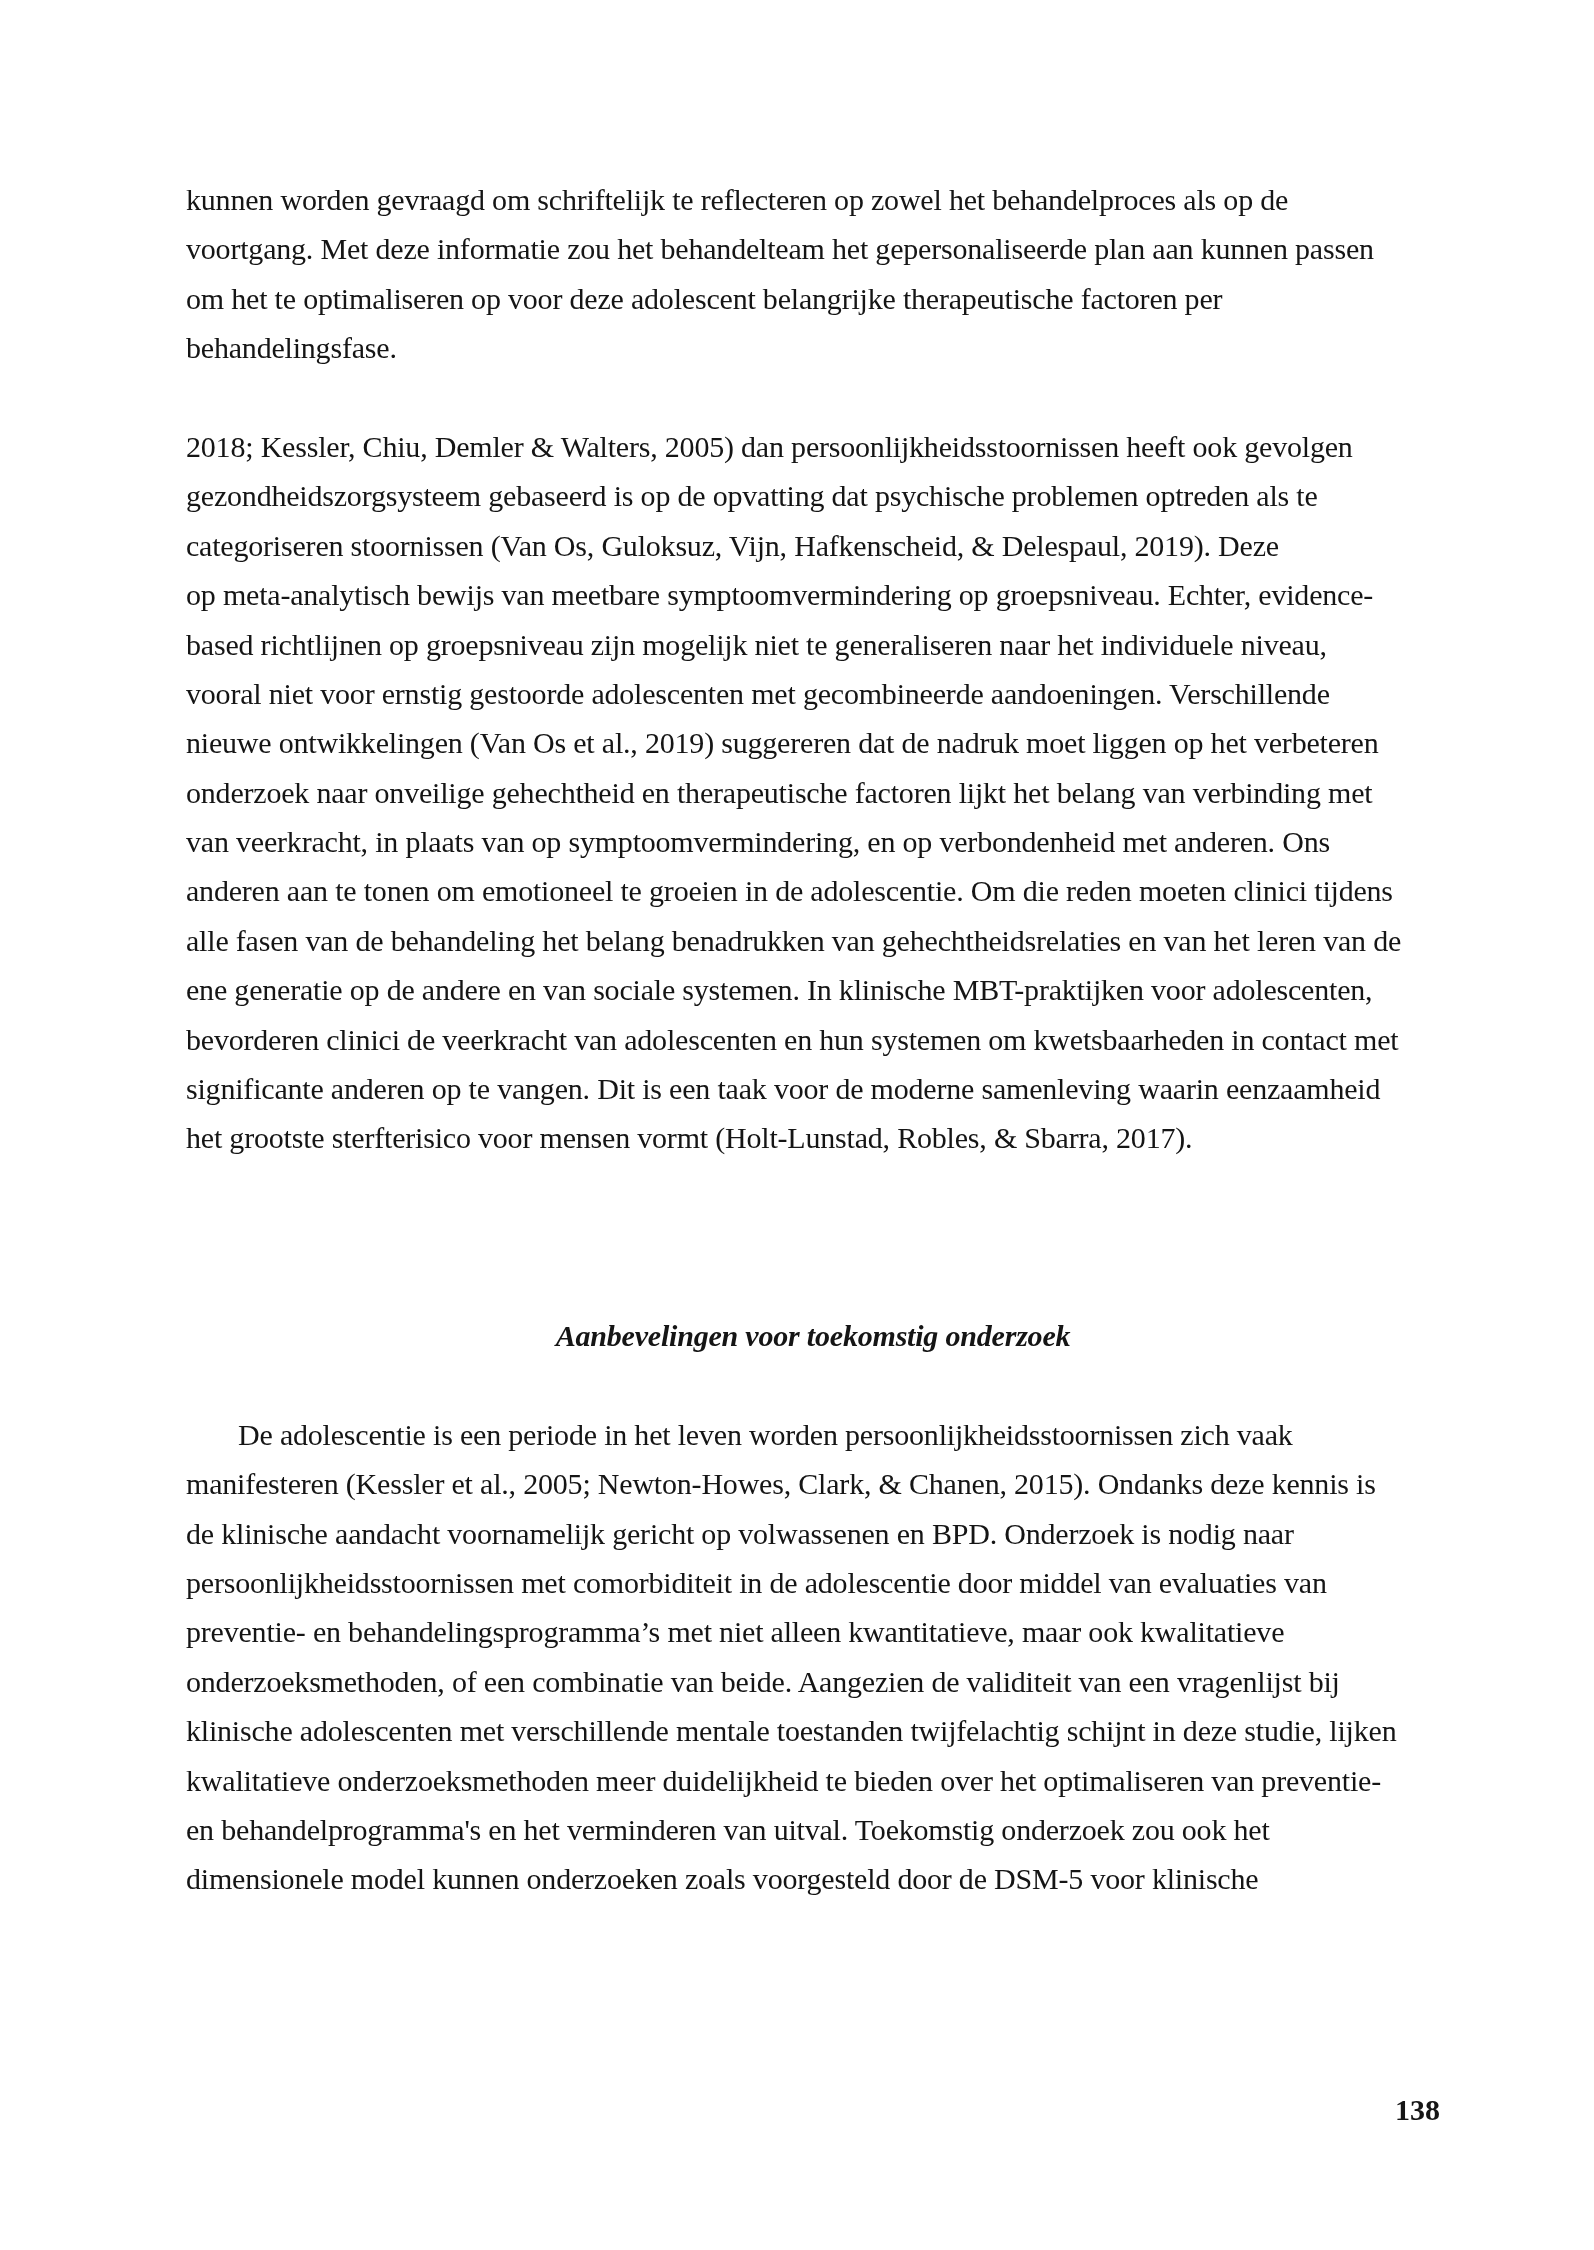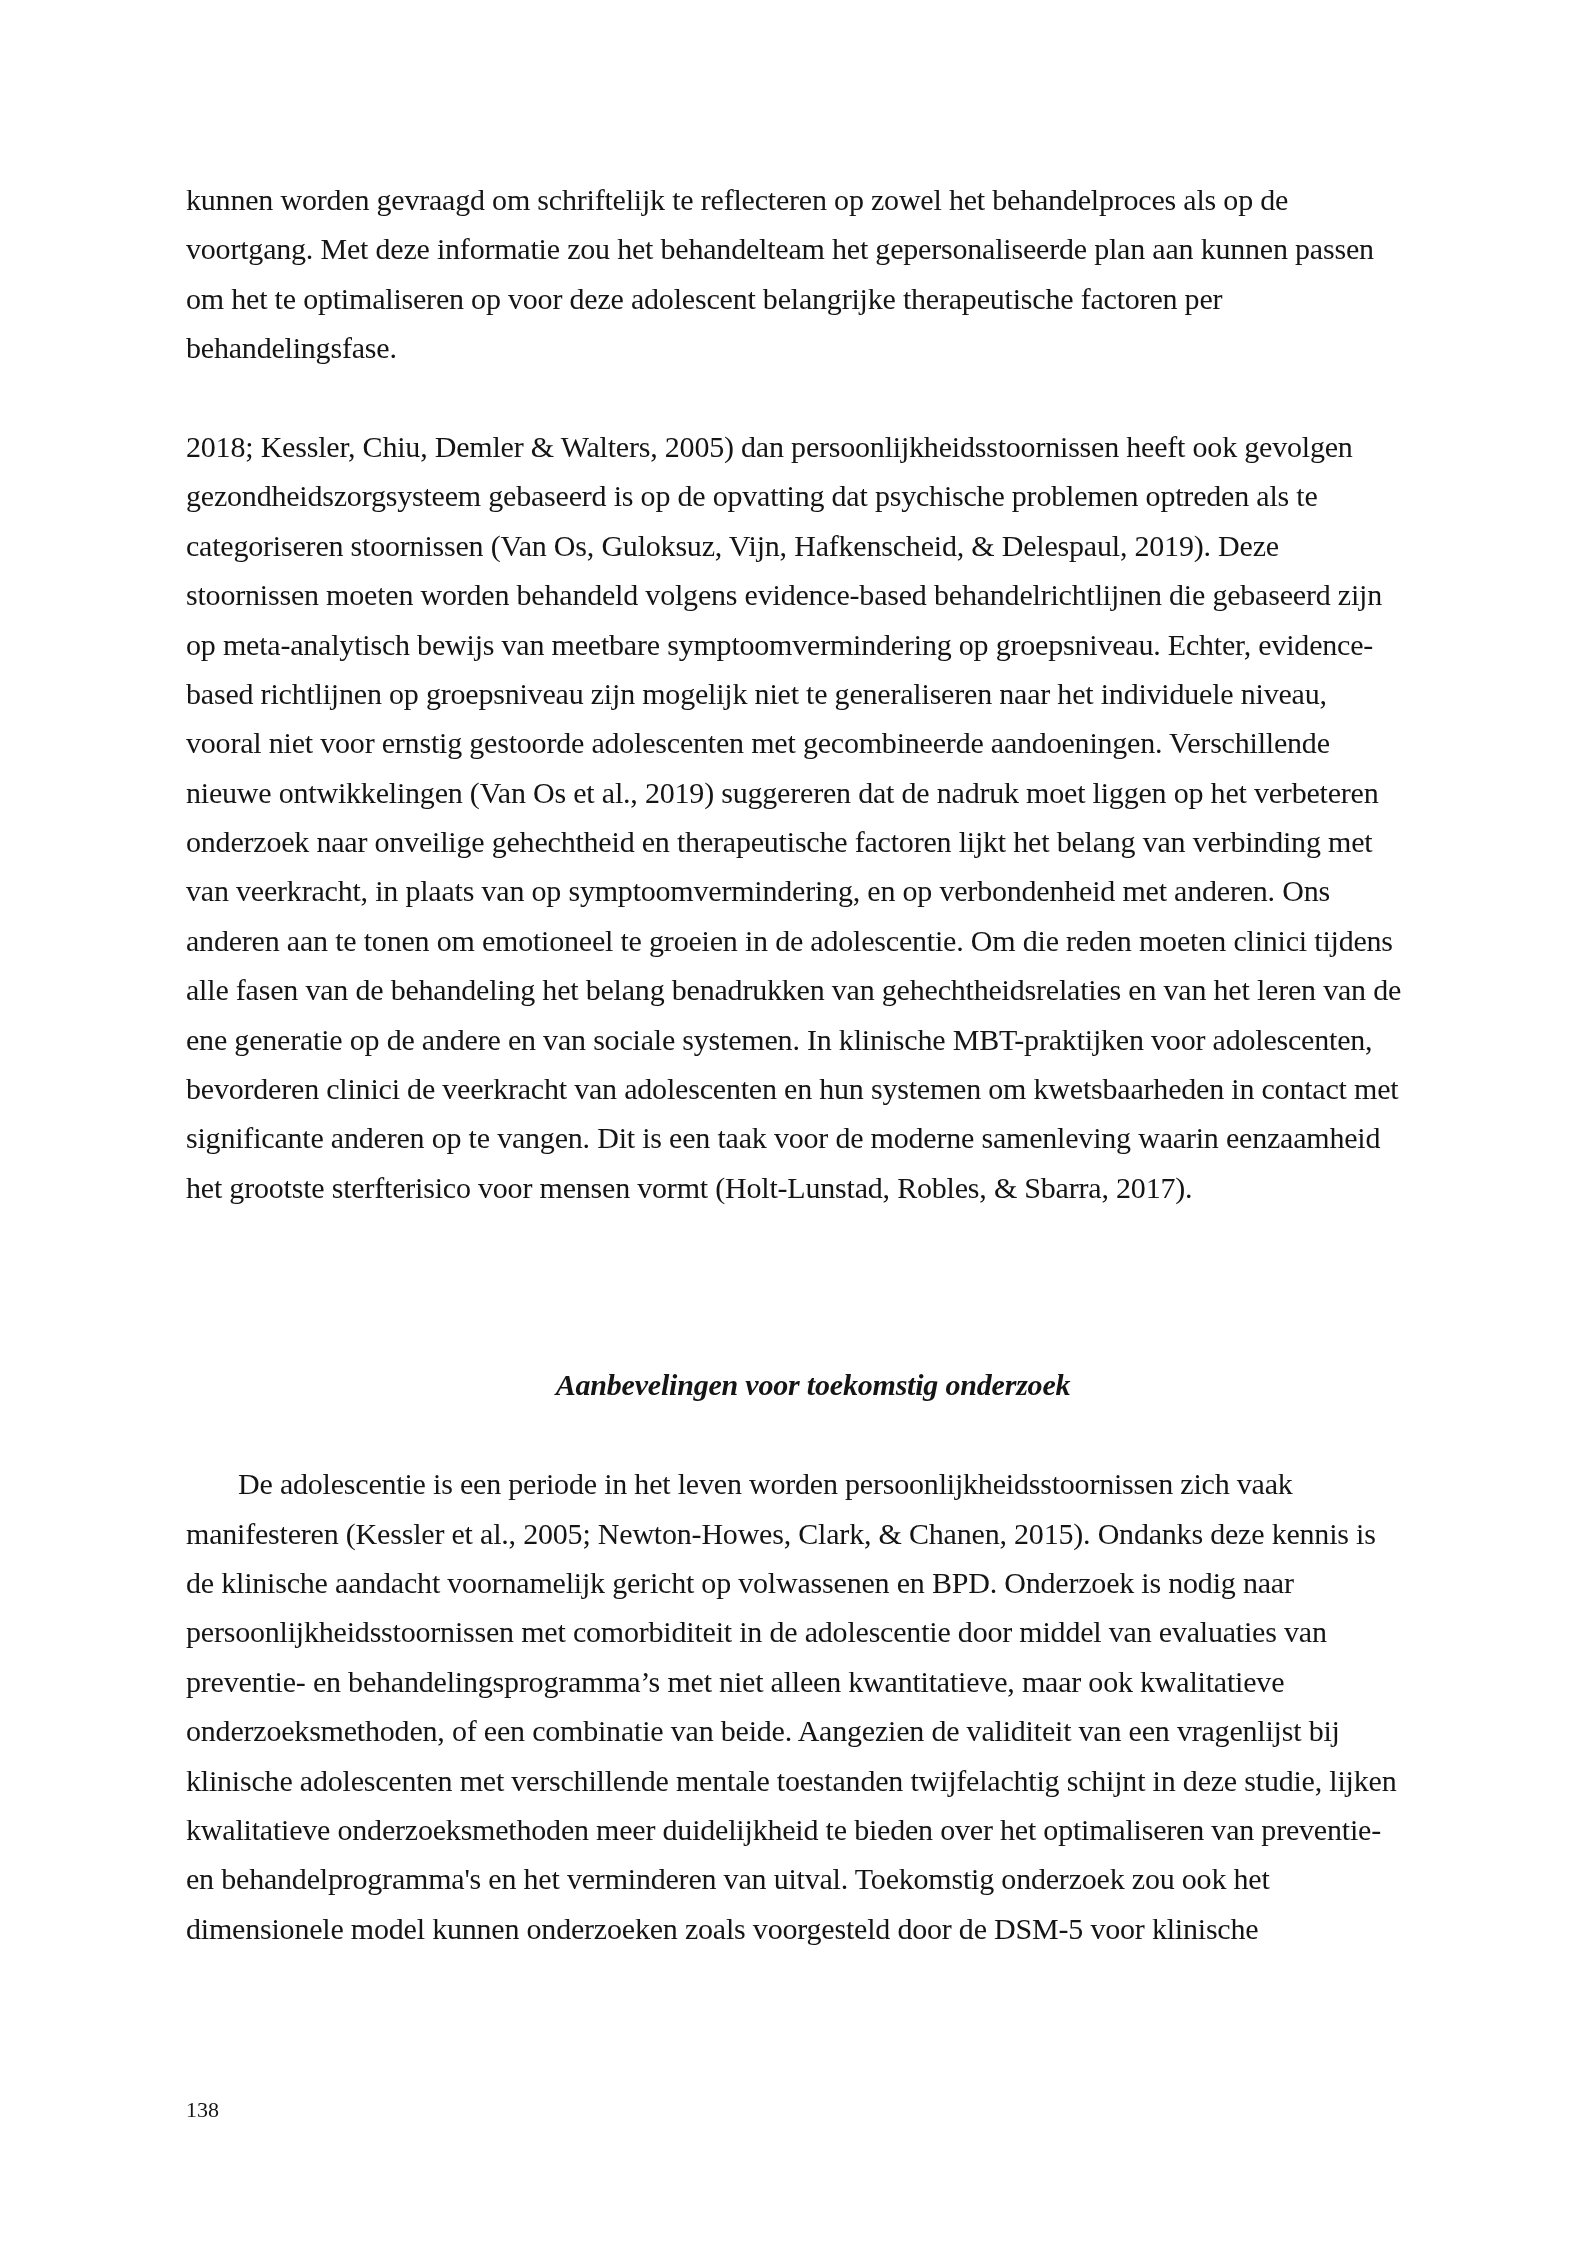--- a/index.html
+++ b/index.html
@@ -31,45 +31,45 @@
   .heading {
     font-weight: bold;
     text-align: center;
     font-style: italic;
   }
   .footer {
     position: absolute;
     top: 2085px;
     left: 186px;
     width: 1254px;
-    text-align: left;
-    font-size: 22px;
+    text-align: right;
+    font-size: 30px;
     line-height: 49.4px;
     color: #151515;
+    font-weight: bold;
   }
 </style>
 </head>
 <body>
 
 <div class="textblock">
 
   <div>
     <div class="line">kunnen worden gevraagd om schriftelijk te reflecteren op zowel het behandelproces als op de</div>
     <div class="line">voortgang. Met deze informatie zou het behandelteam het gepersonaliseerde plan aan kunnen passen</div>
     <div class="line">om het te optimaliseren op voor deze adolescent belangrijke therapeutische factoren per</div>
     <div class="line">behandelingsfase.</div>
   </div>
 
   <div class="spacer-1"></div>
 
   <div>
     <div class="line">2018; Kessler, Chiu, Demler &amp; Walters, 2005) dan persoonlijkheidsstoornissen heeft ook gevolgen</div>
     <div class="line">gezondheidszorgsysteem gebaseerd is op de opvatting dat psychische problemen optreden als te</div>
     <div class="line">categoriseren stoornissen (Van Os, Guloksuz, Vijn, Hafkenscheid, &amp; Delespaul, 2019). Deze</div>
-    <div class="line">stoornissen moeten worden behandeld volgens evidence-based behandelrichtlijnen die gebaseerd zijn</div>
     <div class="line">op meta-analytisch bewijs van meetbare symptoomvermindering op groepsniveau. Echter, evidence-</div>
     <div class="line">based richtlijnen op groepsniveau zijn mogelijk niet te generaliseren naar het individuele niveau,</div>
     <div class="line">vooral niet voor ernstig gestoorde adolescenten met gecombineerde aandoeningen. Verschillende</div>
     <div class="line">nieuwe ontwikkelingen (Van Os et al., 2019) suggereren dat de nadruk moet liggen op het verbeteren</div>
     <div class="line">onderzoek naar onveilige gehechtheid en therapeutische factoren lijkt het belang van verbinding met</div>
     <div class="line">van veerkracht, in plaats van op symptoomvermindering, en op verbondenheid met anderen. Ons</div>
     <div class="line">anderen aan te tonen om emotioneel te groeien in de adolescentie. Om die reden moeten clinici tijdens</div>
     <div class="line">alle fasen van de behandeling het belang benadrukken van gehechtheidsrelaties en van het leren van de</div>
     <div class="line">ene generatie op de andere en van sociale systemen. In klinische MBT-praktijken voor adolescenten,</div>
     <div class="line">bevorderen clinici de veerkracht van adolescenten en hun systemen om kwetsbaarheden in contact met</div>

